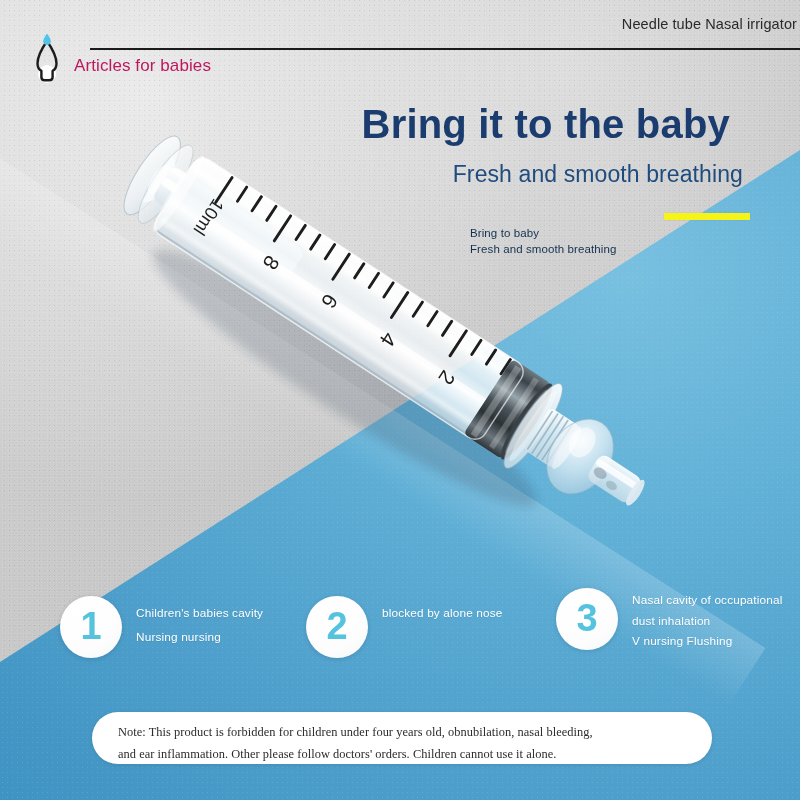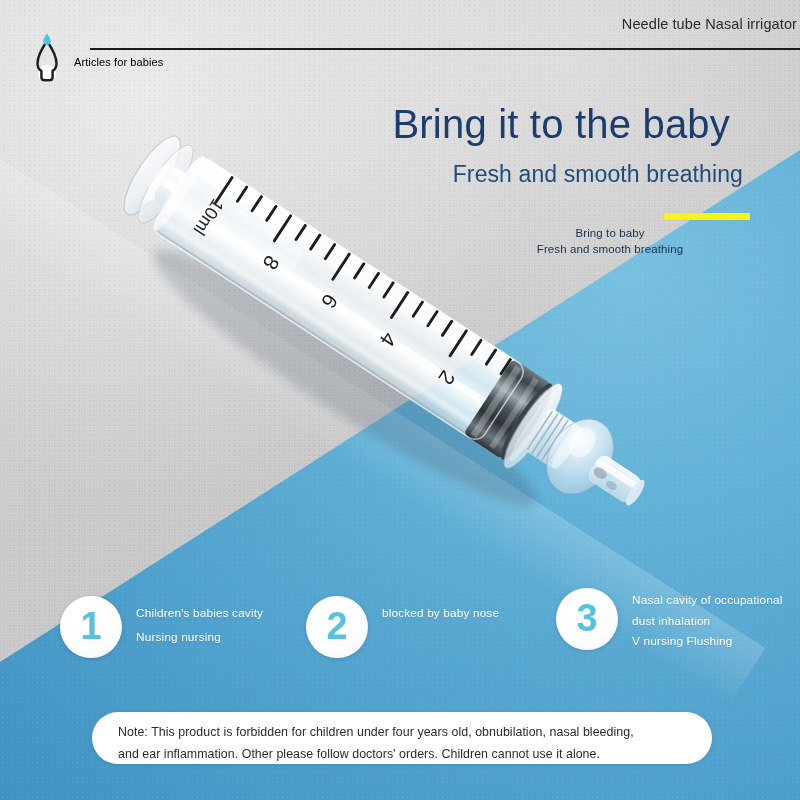--- a/index.html
+++ b/index.html
@@ -67,50 +67,50 @@
   .brand {
     position:absolute; left:28px; top:30px; width:320px; height:54px;
   }
   .brand-icon { position:absolute; left:0; top:2px; width:38px; height:52px; }
   .brand-rule {
     position:absolute; left:62px; top:18px; width:736px; height:2px;
     background:#1b1b1b;
   }
   .brand-label {
     position:absolute; left:46px; top:26px;
-    font-size:11px; color:#000000; letter-spacing:.1px; white-space:nowrap;
+    font-size:17px; color:#be185d; letter-spacing:.1px; white-space:nowrap;
   }
   .kicker {
     position:absolute; right:3px; top:16px;
     font-size:14.5px; color:#2a2a2a; letter-spacing:.1px; white-space:nowrap;margin-left:21px;
   }
 
   
   .headline {
     position:absolute; left:0; top:104px; width:730px;
     text-align:right;
-    font-size:40px; font-weight:400; color:#1b3c6e;
+    font-size:40px; font-weight:700; color:#1b3c6e;
     letter-spacing:.2px; line-height:1;padding-left:8px;
   }
   .subhead {
     position:absolute; left:0; top:163px; width:743px;
     text-align:right;
     font-size:23px; font-weight:400; color:#1f4b7d;
     letter-spacing:.1px; line-height:1;
   }
 
   
   .ybar {
     position:absolute; left:664px; top:213px; width:86px; height:7px;
     background:#f6f318;
     box-shadow:0 0 2px rgba(0,0,0,.08);
   }
   .cap-block {
     position:absolute; left:470px; top:226px; width:280px;
-    text-align:center; color:#14314f;
+    text-align:left; color:#14314f;
     font-size:11.5px; line-height:1.38; letter-spacing:.1px;
   }
 
   
   .syringe {
     position:absolute; left:96px; top:128px; width:600px; height:440px;
     pointer-events:none;
   }
 
   
@@ -136,21 +136,21 @@
 
   
   .note {
     position:absolute; left:92px; top:712px; width:620px; height:52px;
     background:#ffffff; border-radius:26px;
     box-shadow:0 1px 4px rgba(0,0,0,.10);
     padding:9px 26px 0 26px;
     color:#2b2b2b; font-size:12.4px; line-height:1.78;
     letter-spacing:.05px;
   }
-  .note div { white-space:nowrap; }
+  .note div { white-space:nowrap;font-family:Liberation Serif, serif; }
 </style>
 </head>
 <body>
 
 <div id="stage">
 
   <div class="bg-grey"></div>
   <div class="bg-blue"></div>
   <div class="diag-sheen"></div>
 
@@ -345,21 +345,21 @@
         <div>Children's babies cavity</div>
         <div>Nursing nursing</div>
       </div>
     </div>
 
     <div class="feat" style="left:306px; top:596px;">
       <div class="circle">
         <span>2</span>
       </div>
       <div class="feat-lines">
-        <div>blocked by baby nose</div>
+        <div>blocked by alone nose</div>
       </div>
     </div>
 
     <div class="feat" style="left:556px; top:588px;">
       <div class="circle">
         <span>3</span>
       </div>
       <div class="feat-lines" style="top:2px; line-height:1.75;">
         <div>Nasal cavity of occupational</div>
         <div>dust inhalation</div>

